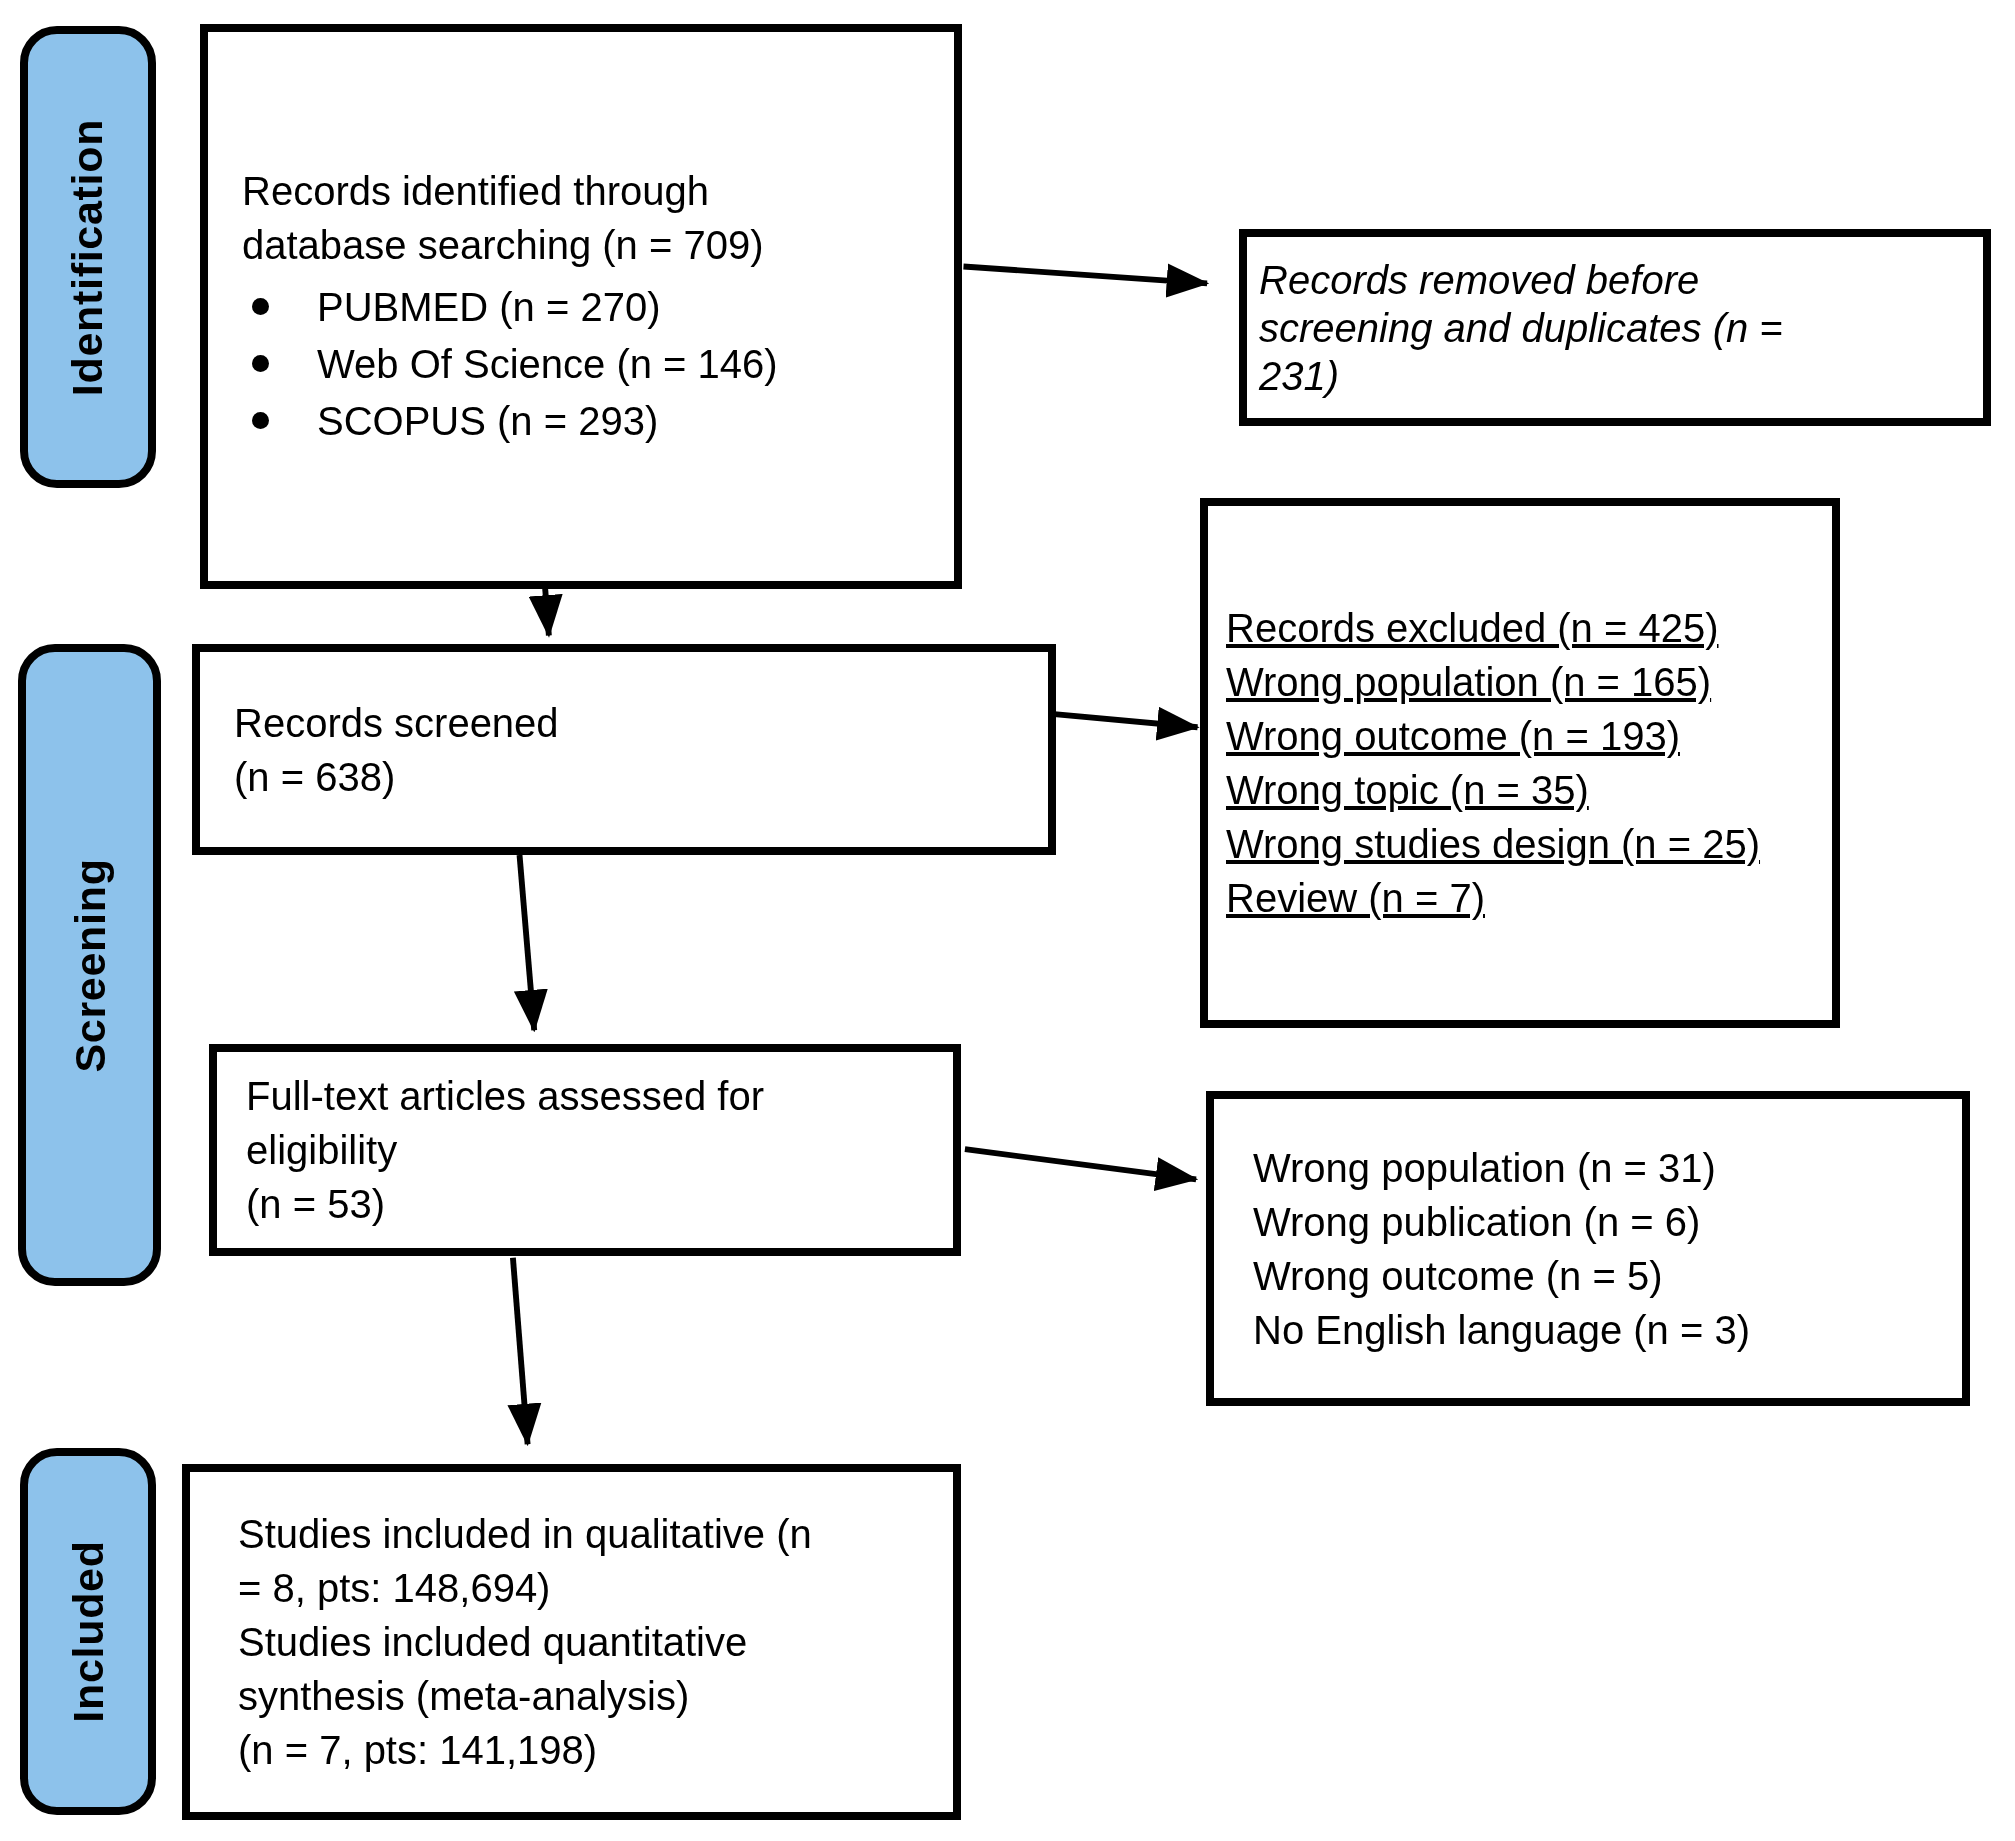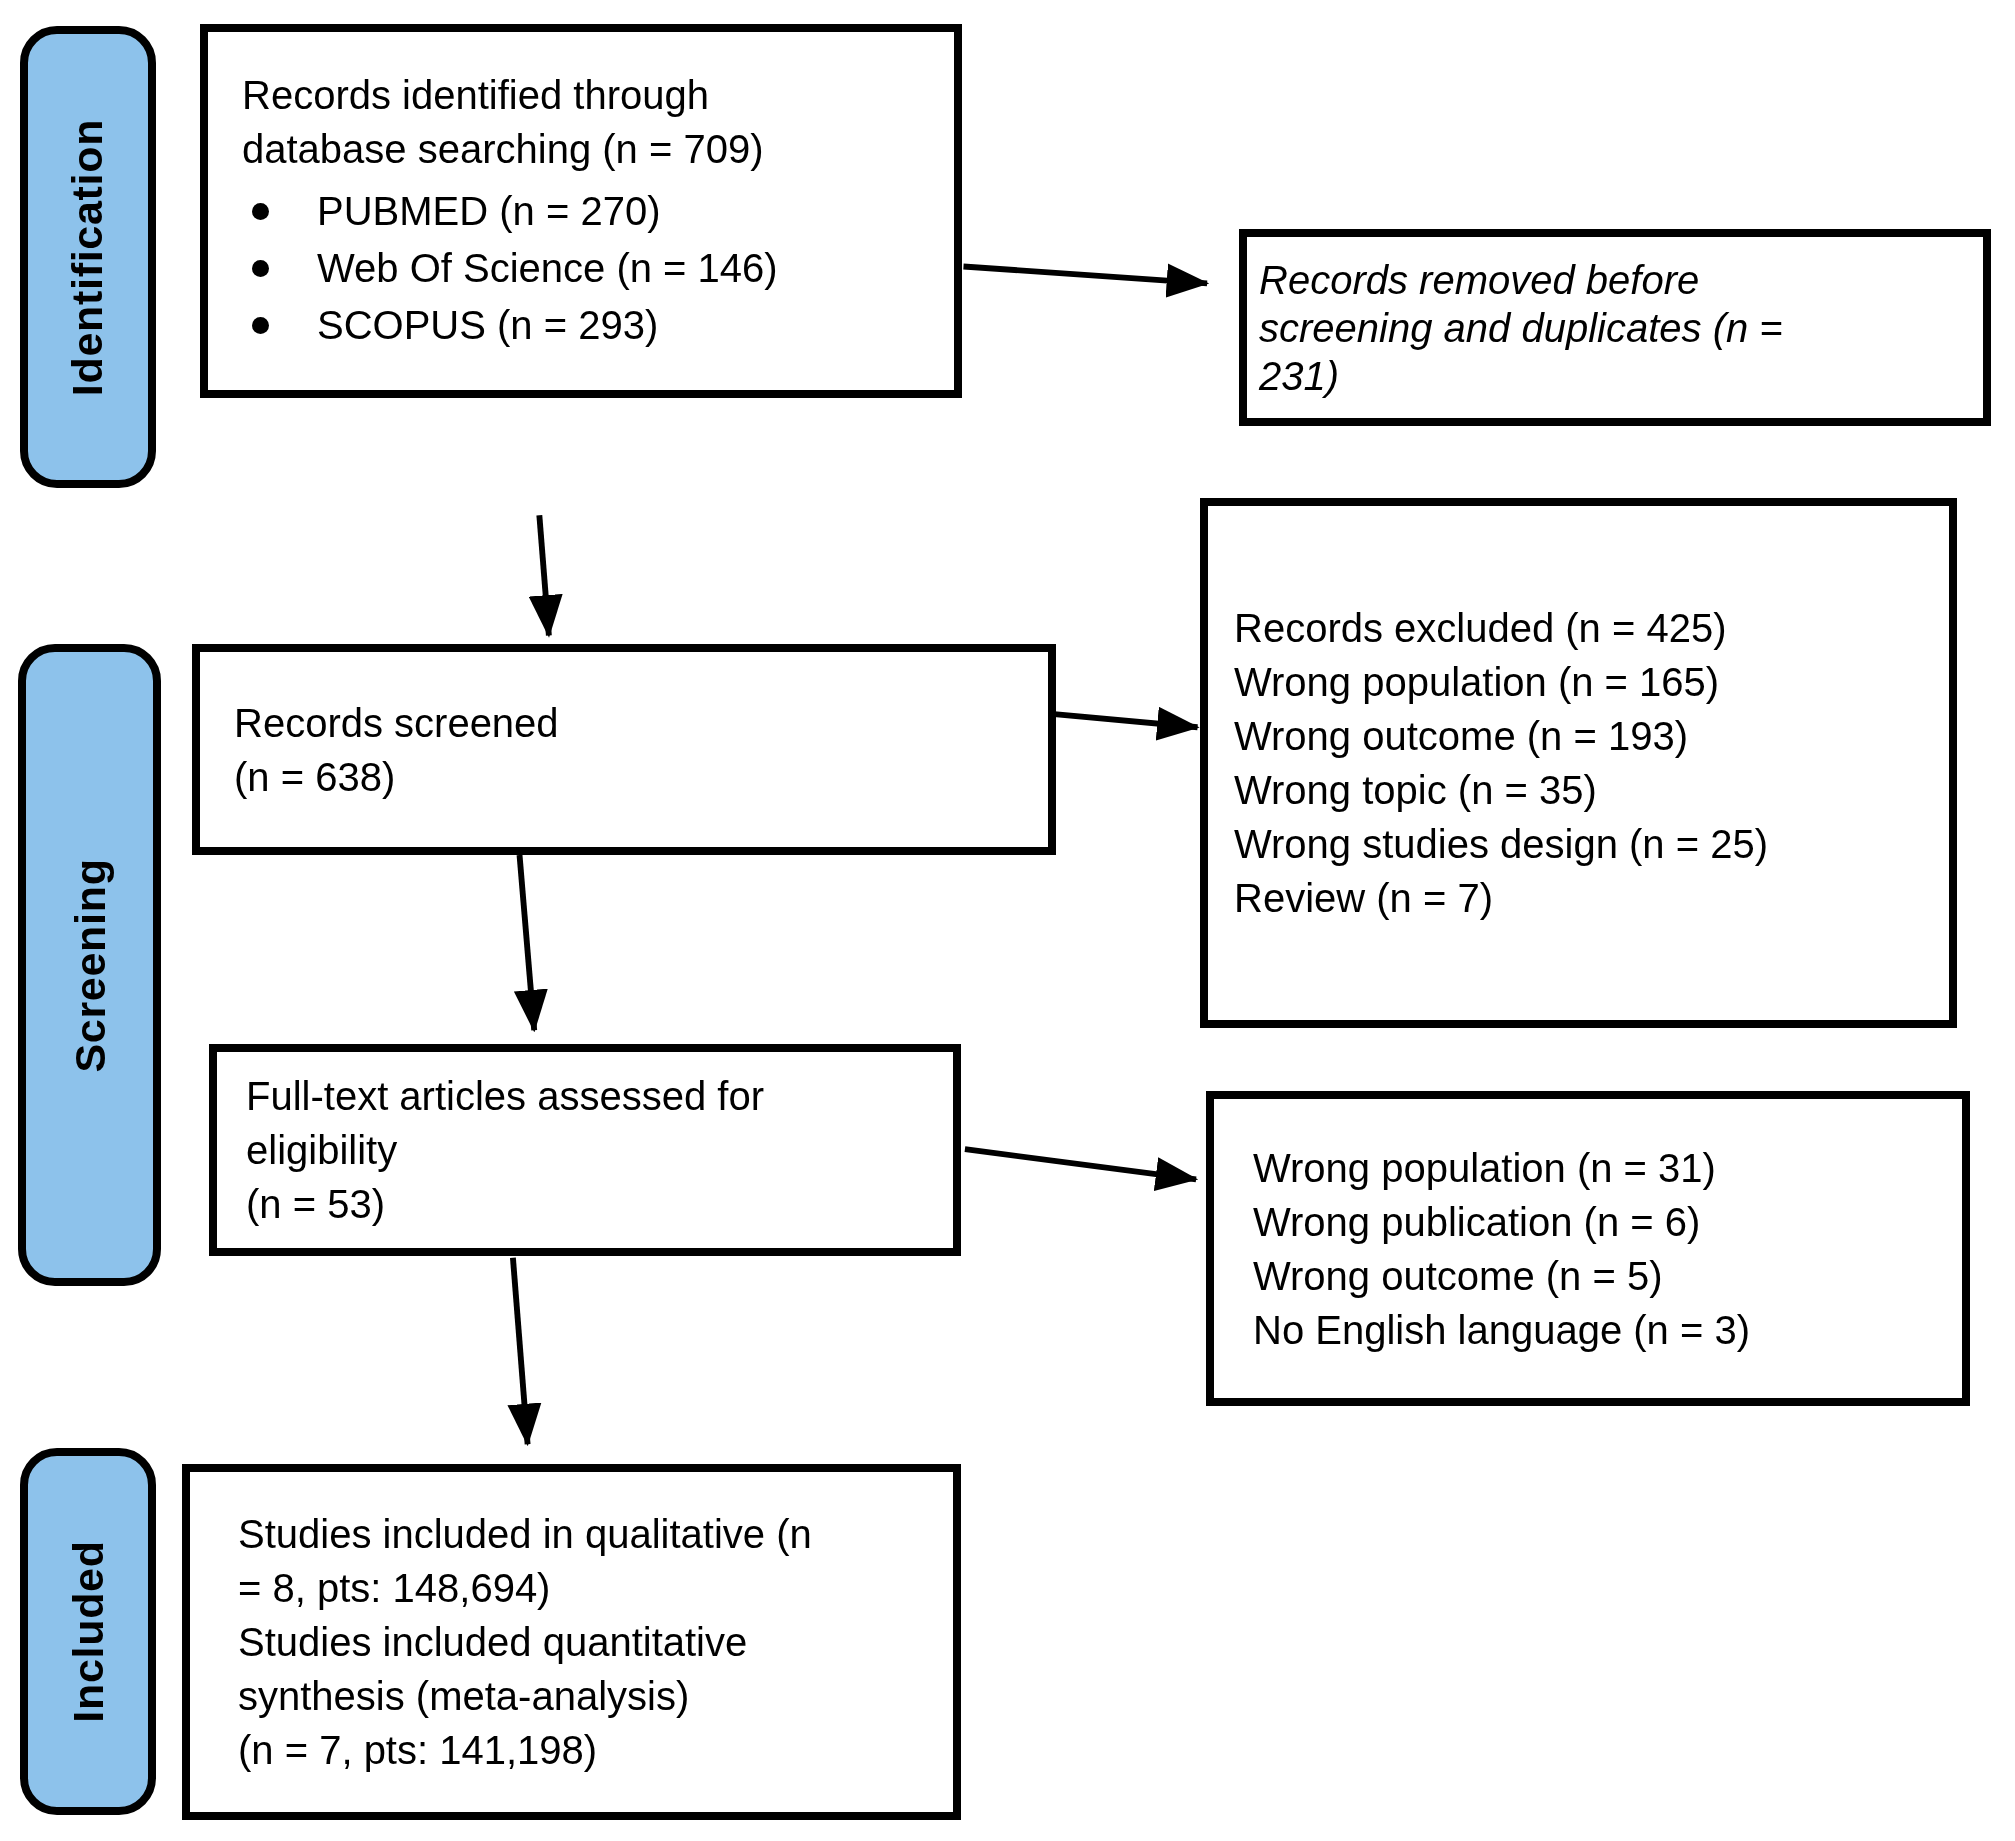--- a/index.html
+++ b/index.html
@@ -42,24 +42,24 @@
   .bullets{margin-top:7px;}
   .bullet{position:relative;padding-left:75px;line-height:57px;white-space:nowrap;}
   .dot{
     position:absolute;left:10.3px;top:50%;
     width:17px;height:17px;margin-top:-8.8px;
     background:#000;border-radius:50%;
   }
   #stage-identification{left:20px;top:26px;width:136px;height:462px;}
   #stage-screening{left:18.3px;top:644px;width:143px;height:642px;}
   #stage-included{left:20px;top:1448px;width:136px;height:367px;}
-  #box-identified{left:200px;top:24px;width:762px;height:374px;padding-left:34px;}
+  #box-identified{left:200px;top:24px;width:762px;height:565px;padding-left:34px;}
   #box-removed{left:1239px;top:185px;width:752px;height:197px;padding-left:12px;margin-top:44px;}
   #box-screened{left:192px;top:644px;width:864px;height:211px;padding-left:34px;}
-  #box-screen-excluded{left:1200px;top:498px;width:757px;height:530px;padding-left:26px;}
+  #box-screen-excluded{left:1200px;top:498px;width:640px;height:530px;padding-left:18px;text-decoration:underline;}
   #box-fulltext{left:209px;top:1044px;width:752px;height:212px;padding-left:29px;}
   #box-fulltext-excluded{left:1206px;top:1091px;width:764px;height:315px;padding-left:39px;}
   #box-included{left:182px;top:1464px;width:779px;height:356px;padding-left:48px;}
 </style>
 </head>
 <body>
 
 <div class="canvas">
 
   <svg class="arrows" viewBox="0 0 2746 2510" xmlns="http://www.w3.org/2000/svg">

